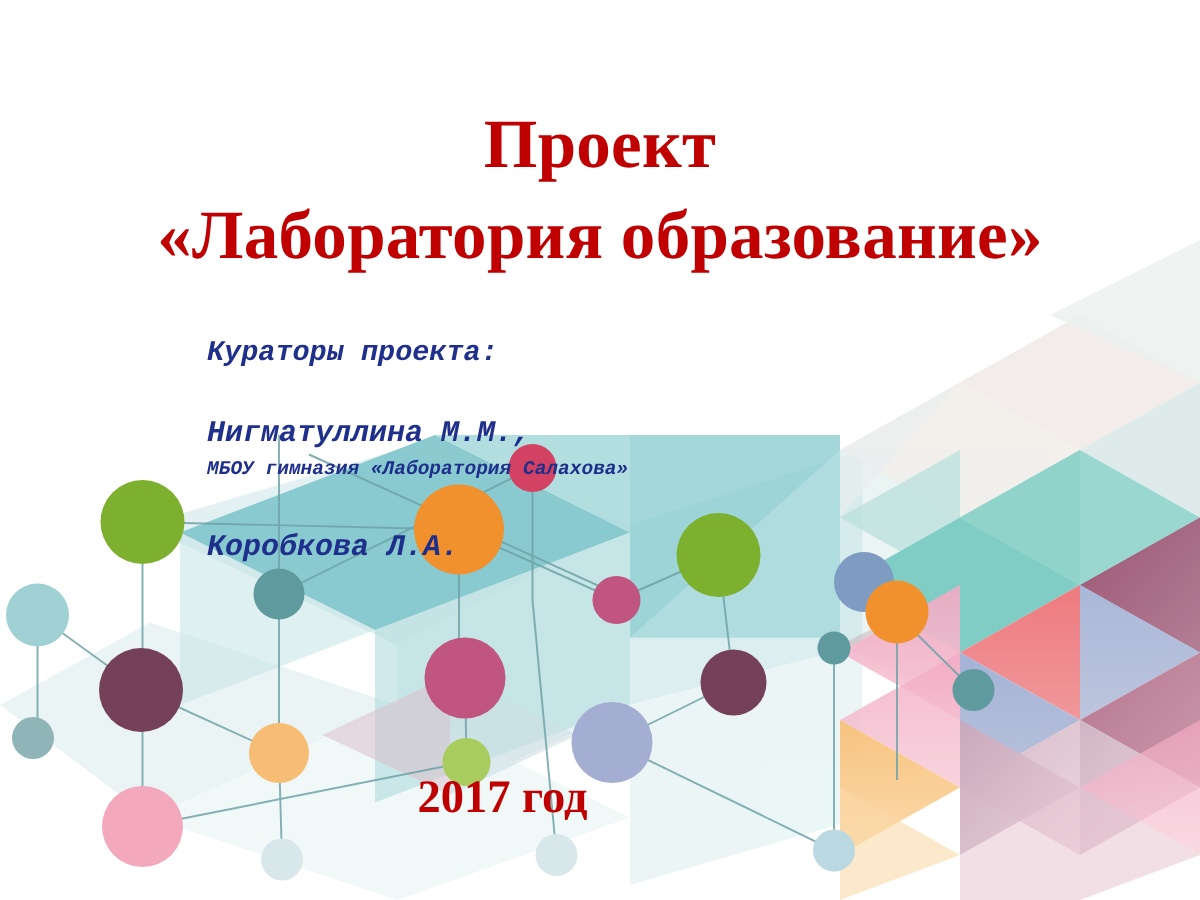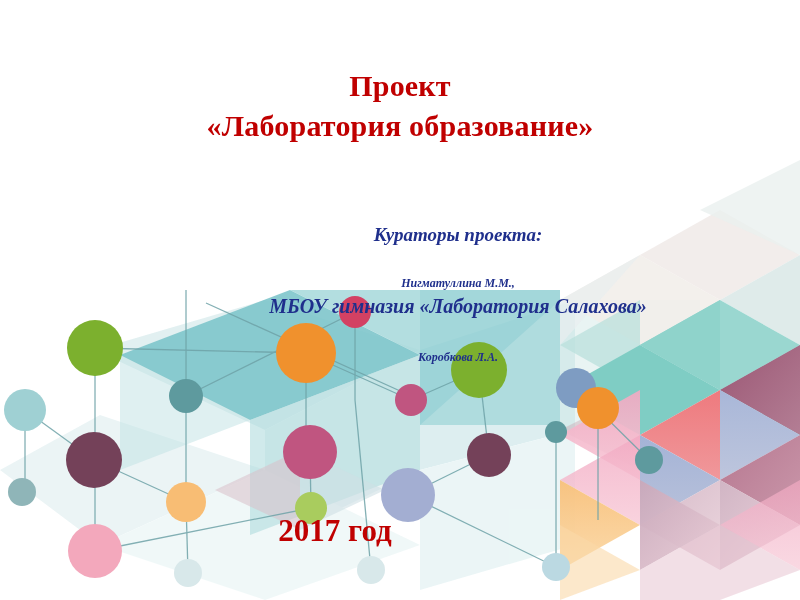--- a/index.html
+++ b/index.html
@@ -10,36 +10,36 @@
   
   #graphic{position:absolute;left:0;top:0;width:800px;height:600px;pointer-events:none;}
 
   
   #text-layer{position:absolute;left:0;top:0;width:800px;height:600px;}
 
   .title{
     position:absolute;left:0;top:66px;width:800px;
     text-align:center;color:#C00000;
     font-family:"Liberation Serif", serif;
-    font-weight:bold;font-size:30px;line-height:1.32;
+    font-weight:bold;font-size:46px;line-height:1.32;
     letter-spacing:.2px;
   }
   .title .line1{display:block;}
   .title .line2{display:block;}
 
   .curators-block{
     position:absolute;right:22px;top:224px;width:640px;
-    text-align:center;color:#1F2F8C;
-    font-family:Liberation Serif, serif;
+    text-align:left;color:#1F2F8C;
+    font-family:Liberation Mono, monospace;
     font-weight:bold;font-style:italic;
   }
   .curators-heading{font-size:19px;line-height:1.2;}
   .group{margin-top:28px;}
-  .group .name{font-size:12px;line-height:1.45;display:block;}
-  .group .org{font-size:20px;line-height:1.45;display:block;}
+  .group .name{font-size:20px;line-height:1.45;display:block;}
+  .group .org{font-size:13px;line-height:1.45;display:block;}
   .group2{}
 
   .year{
     position:absolute;left:0;top:513px;width:800px;
     text-align:center;color:#C00000;
     font-family:"Liberation Serif", serif;
     font-weight:bold;font-size:31px;
     transform:translateX(-65px);
   }
 </style>

